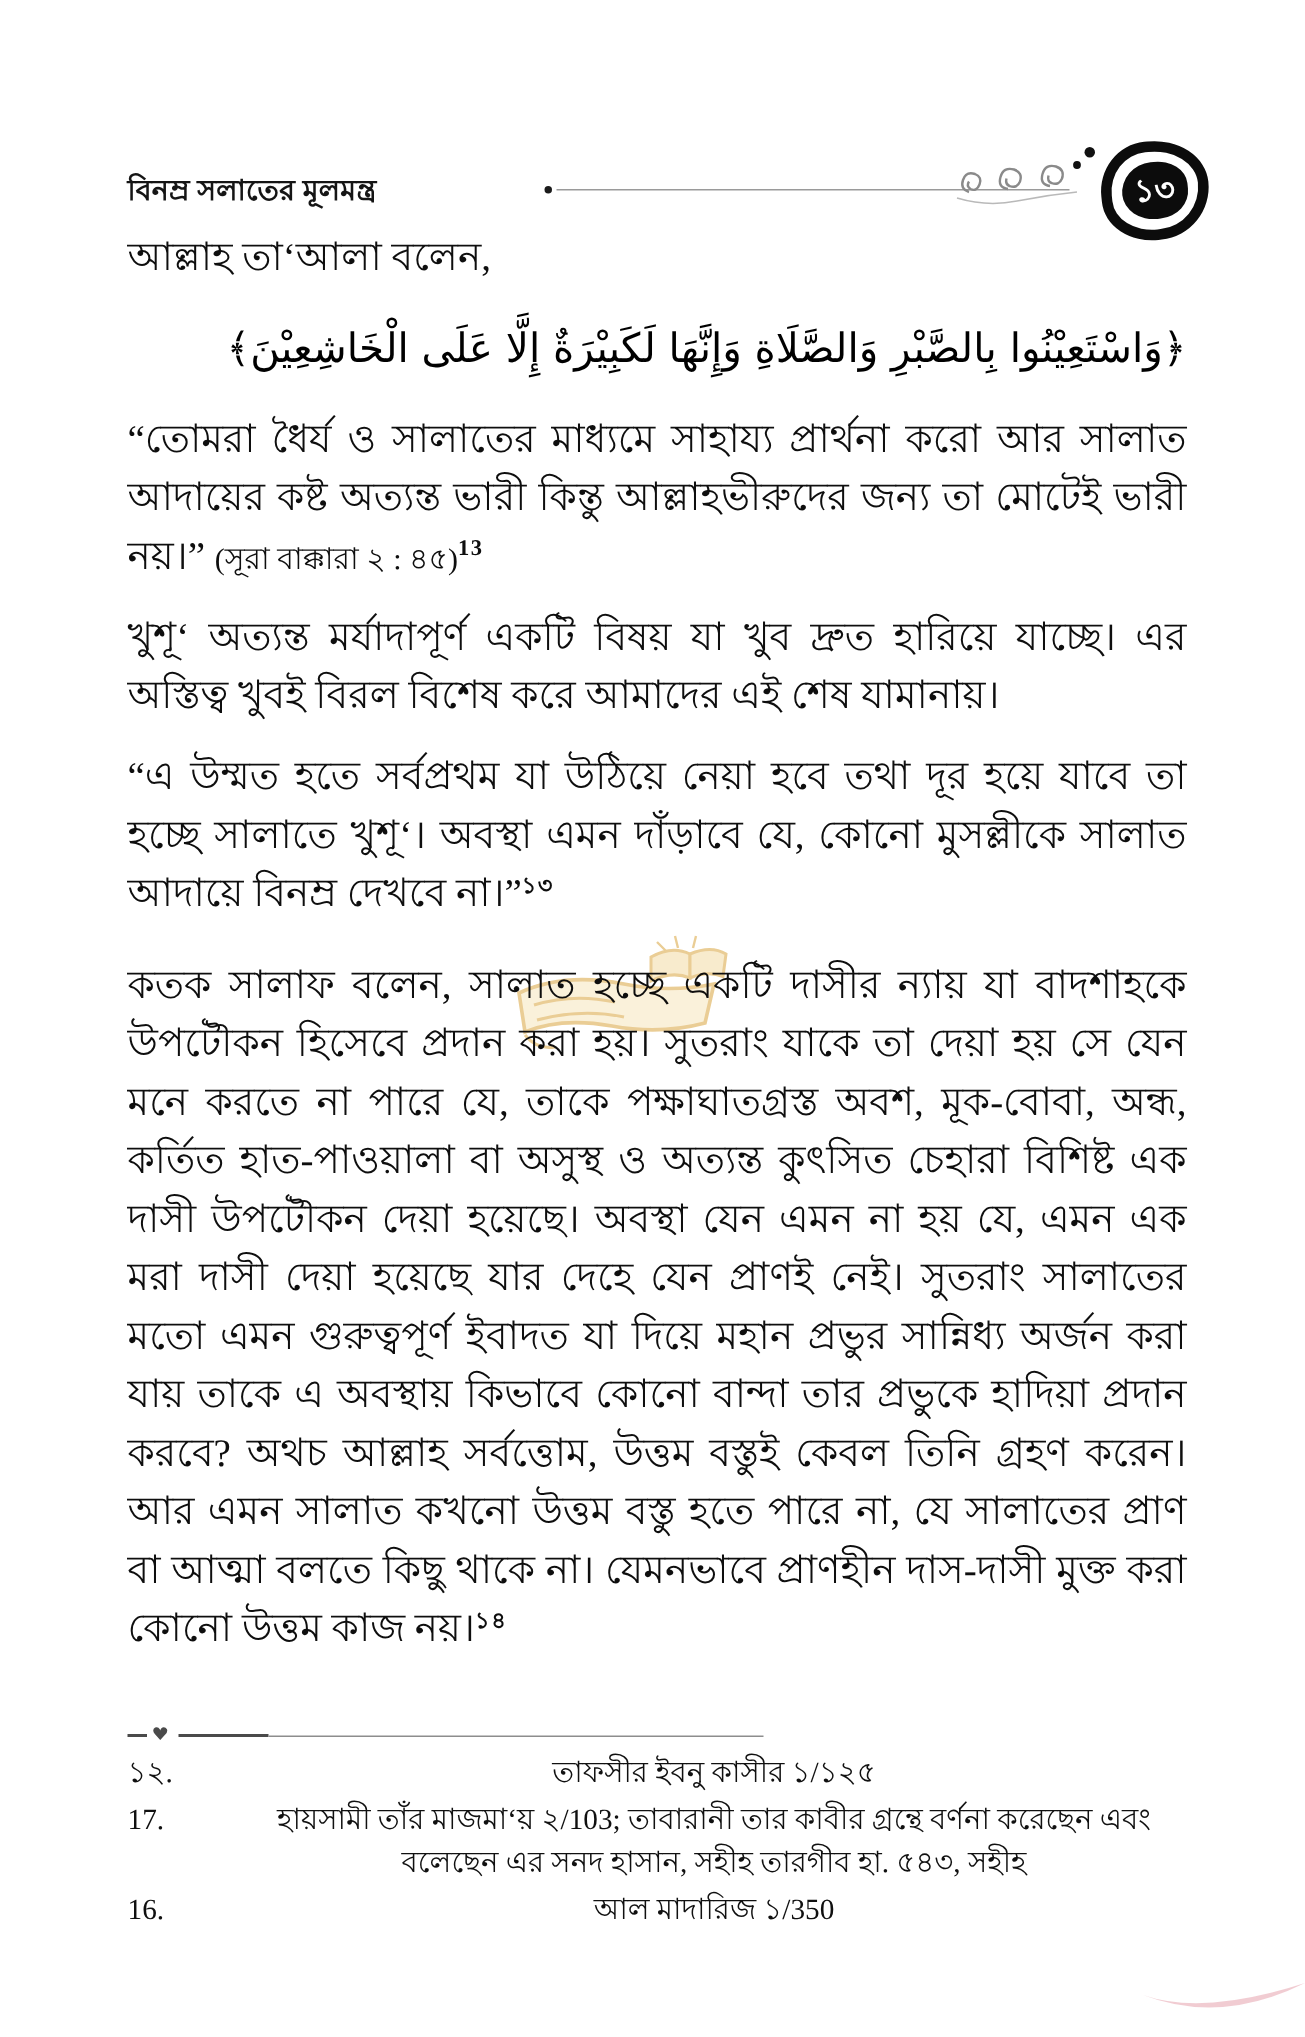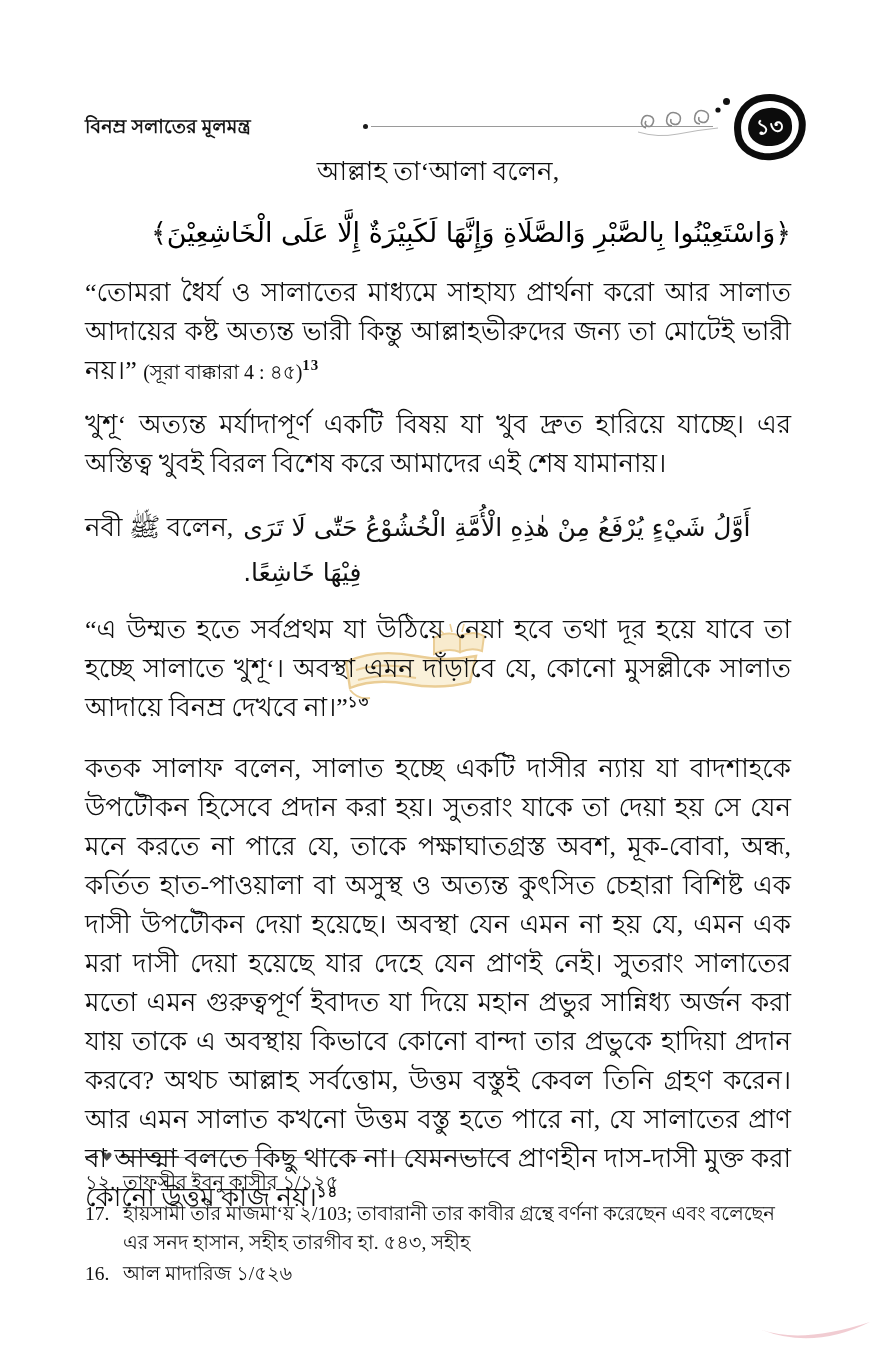--- a/index.html
+++ b/index.html
@@ -53,21 +53,21 @@
   }
   
   .content{
     position:absolute;top:150px;left:85px;width:706px;
   }
   p{margin:0;}
   .bn{
     font-size:26px;line-height:1.5;text-align:justify;color:#0e0e0e;
   }
   .para{margin-top:15px;}
-  .intro-line{font-size:26px;margin-top:2px;text-align:center;}
+  .intro-line{font-size:26px;margin-top:2px;text-align:left;}
   .arabic{
     font-family:"DejaVu Sans",sans-serif;direction:rtl;unicode-bidi:isolate;
   }
   .verse-arabic{
     display:block;text-align:right;font-size:27px;line-height:1.9;margin-top:16px;color:#000;
   }
   .verse-ref{font-size:20px;}
   sup.fn{
     font-size:15px;line-height:0;vertical-align:9px;font-weight:600;letter-spacing:1px;
   }
@@ -89,21 +89,21 @@
   .fn-sep{position:relative;height:18px;}
   .fn-sep .dash{position:absolute;left:0;top:8px;width:13px;height:2px;background:#4a4a4a;}
   .fn-sep .orn{
     position:absolute;left:16px;top:0px;color:#4a4a4a;font-size:13px;
     font-family:"DejaVu Sans",sans-serif;transform:scaleY(.9);
   }
   .fn-sep .seg1{position:absolute;left:34px;top:8px;width:60px;height:2px;background:#4a4a4a;}
   .fn-sep .seg2{position:absolute;left:94px;top:8.5px;width:330px;height:1px;background:#8d8d8d;}
   .fn-row{display:flex;margin-top:3px;}
   .fn-num{width:38px;flex:none;}
-  .fn-text{flex:1;text-align:left;}
+  .fn-text{flex:1;text-align:center;margin-left:38px;}
   
   .swoosh{position:absolute;right:26px;bottom:18px;width:120px;height:24px;}
 </style>
 </head>
 <body>
 
 <div class="page">
 
   <div class="header">
     <div class="header-title">বিনম্র সলাতের মূলমন্ত্র</div>
@@ -146,28 +146,24 @@
       </g>
     </svg>
   </div>
 
   <div class="content">
 
     <p class="bn intro-line">আল্লাহ তা‘আলা বলেন,</p>
 
     <p class="arabic verse-arabic" dir="rtl">﴿وَاسْتَعِيْنُوا بِالصَّبْرِ وَالصَّلَاةِ وَإِنَّهَا لَكَبِيْرَةٌ إِلَّا عَلَى الْخَاشِعِيْنَ﴾</p>
 
-    <p class="bn para"><span>“তোমরা ধৈর্য ও সালাতের মাধ্যমে সাহায্য প্রার্থনা করো আর সালাত আদায়ের কষ্ট অত্যন্ত ভারী কিন্তু আল্লাহভীরুদের জন্য তা মোটেই ভারী নয়।” </span><span class="verse-ref">(সূরা বাক্কারা 4 : ৪৫)</span><sup class="fn">13</sup></p>
+    <p class="bn para"><span>“তোমরা ধৈর্য ও সালাতের মাধ্যমে সাহায্য প্রার্থনা করো আর সালাত আদায়ের কষ্ট অত্যন্ত ভারী কিন্তু আল্লাহভীরুদের জন্য তা মোটেই ভারী নয়।” </span><span class="verse-ref">(সূরা বাক্কারা ২ : ৪৫)</span><sup class="fn">13</sup></p>
 
     <p class="bn para">খুশূ‘ অত্যন্ত মর্যাদাপূর্ণ একটি বিষয় যা খুব দ্রুত হারিয়ে যাচ্ছে। এর অস্তিত্ব খুবই বিরল বিশেষ করে আমাদের এই শেষ যামানায়।</p>
 
-    <div class="hadith-line">
-      <span class="hadith-intro bn">নবী ﷺ বলেন,</span>
-      <span class="arabic hadith-arabic" dir="rtl">أَوَّلُ شَيْءٍ يُرْفَعُ مِنْ هٰذِهِ الْأُمَّةِ الْخُشُوْعُ حَتّٰى لَا تَرَى فِيْهَا خَاشِعًا.</span>
-    </div>
 
     <p class="bn para"><span>“এ উম্মত হতে সর্বপ্রথম যা উঠিয়ে নেয়া হবে তথা দূর হয়ে যাবে তা হচ্ছে সালাতে খুশূ‘। অবস্থা এমন দাঁড়াবে যে, কোনো মুসল্লীকে সালাত আদায়ে বিনম্র দেখবে না।”</span><sup class="fn">১৩</sup></p>
 
     <p class="bn para" style="margin-top:22px;"><span>কতক সালাফ বলেন, সালাত হচ্ছে একটি দাসীর ন্যায় যা বাদশাহকে উপটৌকন হিসেবে প্রদান করা হয়। সুতরাং যাকে তা দেয়া হয় সে যেন মনে করতে না পারে যে, তাকে পক্ষাঘাতগ্রস্ত অবশ, মূক-বোবা, অন্ধ, কর্তিত হাত-পাওয়ালা বা অসুস্থ ও অত্যন্ত কুৎসিত চেহারা বিশিষ্ট এক দাসী উপটৌকন দেয়া হয়েছে। অবস্থা যেন এমন না হয় যে, এমন এক মরা দাসী দেয়া হয়েছে যার দেহে যেন প্রাণই নেই। সুতরাং সালাতের মতো এমন গুরুত্বপূর্ণ ইবাদত যা দিয়ে মহান প্রভুর সান্নিধ্য অর্জন করা যায় তাকে এ অবস্থায় কিভাবে কোনো বান্দা তার প্রভুকে হাদিয়া প্রদান করবে? অথচ আল্লাহ সর্বত্তোম, উত্তম বস্তুই কেবল তিনি গ্রহণ করেন। আর এমন সালাত কখনো উত্তম বস্তু হতে পারে না, যে সালাতের প্রাণ বা আত্মা বলতে কিছু থাকে না। যেমনভাবে প্রাণহীন দাস-দাসী মুক্ত করা কোনো উত্তম কাজ নয়।</span><sup class="fn">১৪</sup></p>
 
   </div>
 
   <div class="footnotes">
     <div class="fn-sep">
       <span class="dash"></span>
@@ -179,21 +175,21 @@
     <div class="fn-row">
       <span class="fn-num">১২.</span>
       <span class="fn-text">তাফসীর ইবনু কাসীর ১/১২৫</span>
     </div>
     <div class="fn-row">
       <span class="fn-num">17.</span>
       <span class="fn-text">হায়সামী তাঁর মাজমা‘য় ২/103; তাবারানী তার কাবীর গ্রন্থে বর্ণনা করেছেন এবং বলেছেন এর সনদ হাসান, সহীহ তারগীব হা. ৫৪৩, সহীহ</span>
     </div>
     <div class="fn-row">
       <span class="fn-num">16.</span>
-      <span class="fn-text">আল মাদারিজ ১/৫২৬</span>
+      <span class="fn-text">আল মাদারিজ ১/350</span>
     </div>
   </div>
 
   <div class="swoosh">
     <svg width="120" height="24" viewBox="0 0 120 24">
       <path d="M6 14 q40 14 108 -8 q-56 28 -108 8 z" fill="#eec3ca" opacity=".85"></path>
     </svg>
   </div>
 
 </div>

